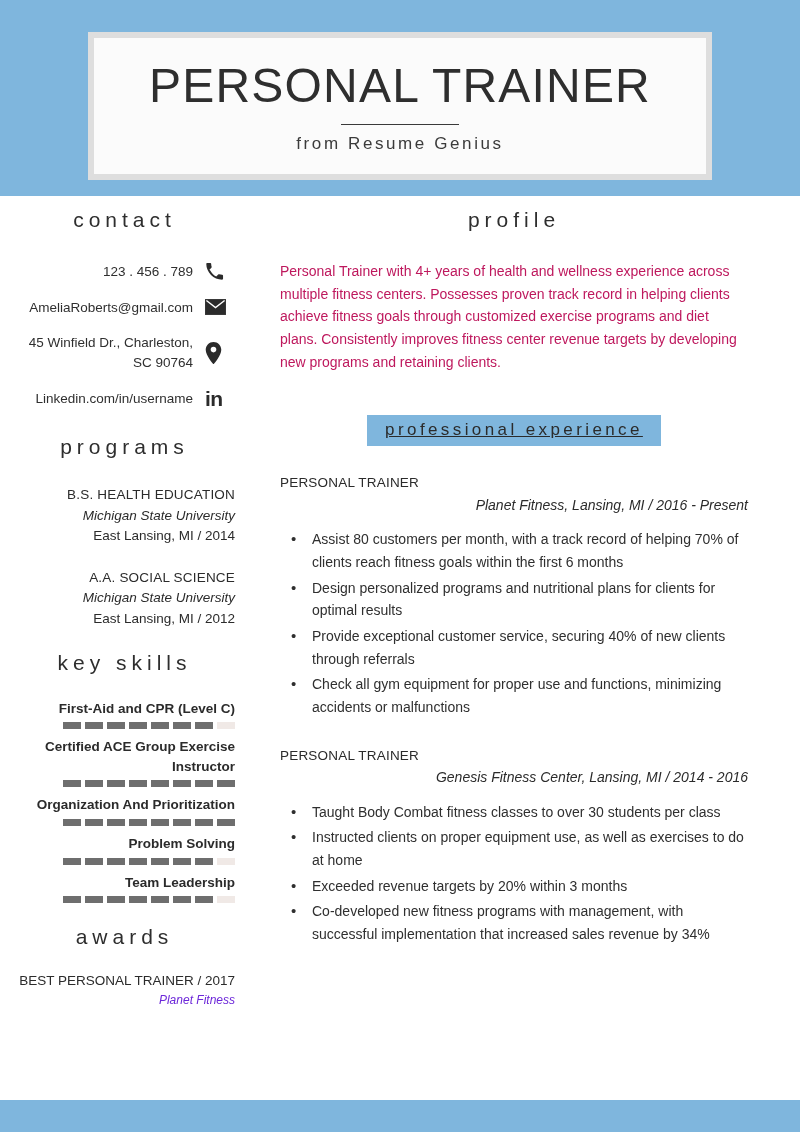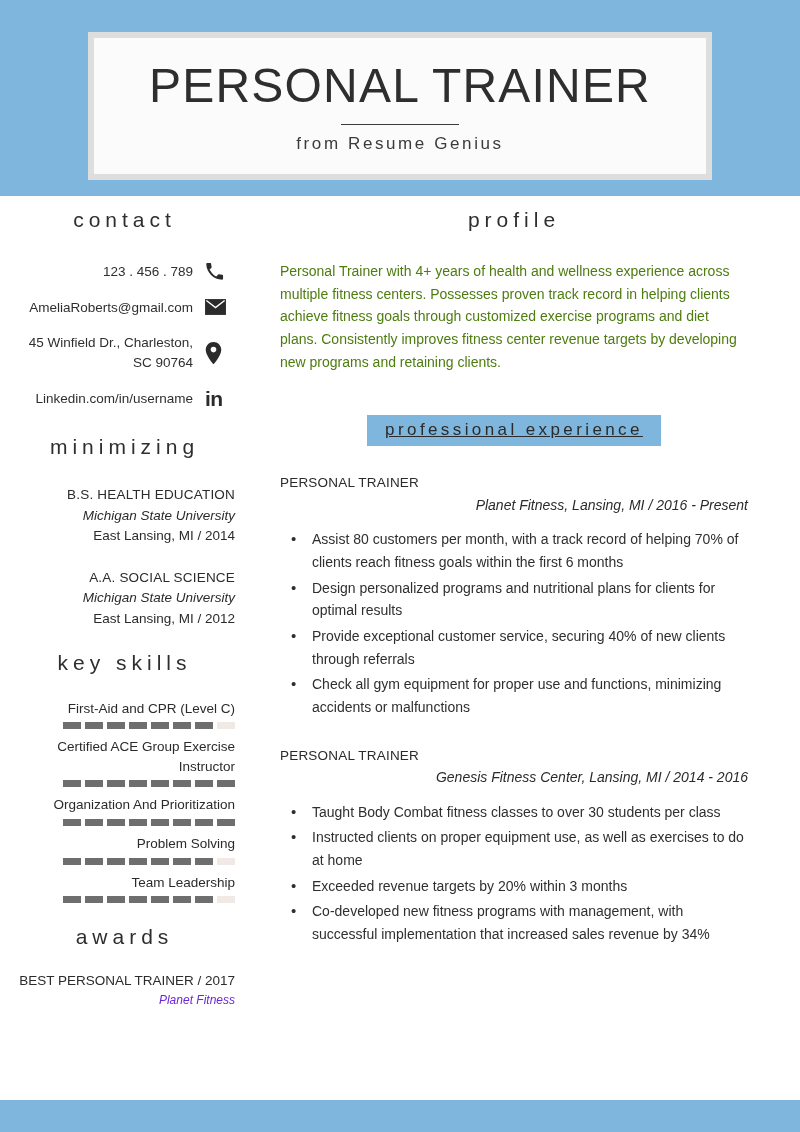--- a/index.html
+++ b/index.html
@@ -179,20 +179,21 @@
   }
 
   
   .skills-block { margin-top: 14px; }
   .skill { margin-bottom: 8px; }
   .skill-name {
     font-size: 13.5px;
     color: #2b2b2b;
     line-height: 1.45;
     margin-bottom: 4px;
+    font-weight: bold;
   }
   .skill-bar {
     display: flex;
     justify-content: flex-end;
     gap: 4px;
   }
   .seg {
     width: 18px;
     height: 7px;
   }
@@ -211,21 +212,21 @@
     font-style: italic;
     color: #6d28d9;
     line-height: 1.5;
   }
 
   
   .profile-text {
     margin-top: 28px;
     font-size: 14px;
     line-height: 1.62;
-    color: #4d7c0f;
+    color: #be185d;
     text-align: left;
   }
 
   
   .exp-section { margin-top: 42px; }
   .job { margin-top: 26px; }
   .job-title {
     font-size: 13.5px;
     color: #2b2b2b;
     letter-spacing: 0.2px;
@@ -314,21 +315,21 @@
           <div class="contact-text">Linkedin.com/in/username</div>
           <div class="contact-icon">
             <span class="li-badge">in</span>
           </div>
         </div>
 
       </div>
     </div>
 
     <div class="edu-block">
-      <div class="sect-title sect-title-left">minimizing</div>
+      <div class="sect-title sect-title-left">programs</div>
       <div style="margin-top:26px;">
         <div class="edu-entry">
           <div class="edu-degree">B.S. HEALTH EDUCATION</div>
           <div class="edu-school">Michigan State University</div>
           <div class="edu-loc">East Lansing, MI  /  2014</div>
         </div>
         <div class="edu-entry">
           <div class="edu-degree">A.A. SOCIAL SCIENCE</div>
           <div class="edu-school">Michigan State University</div>
           <div class="edu-loc">East Lansing, MI  /  2012</div>

